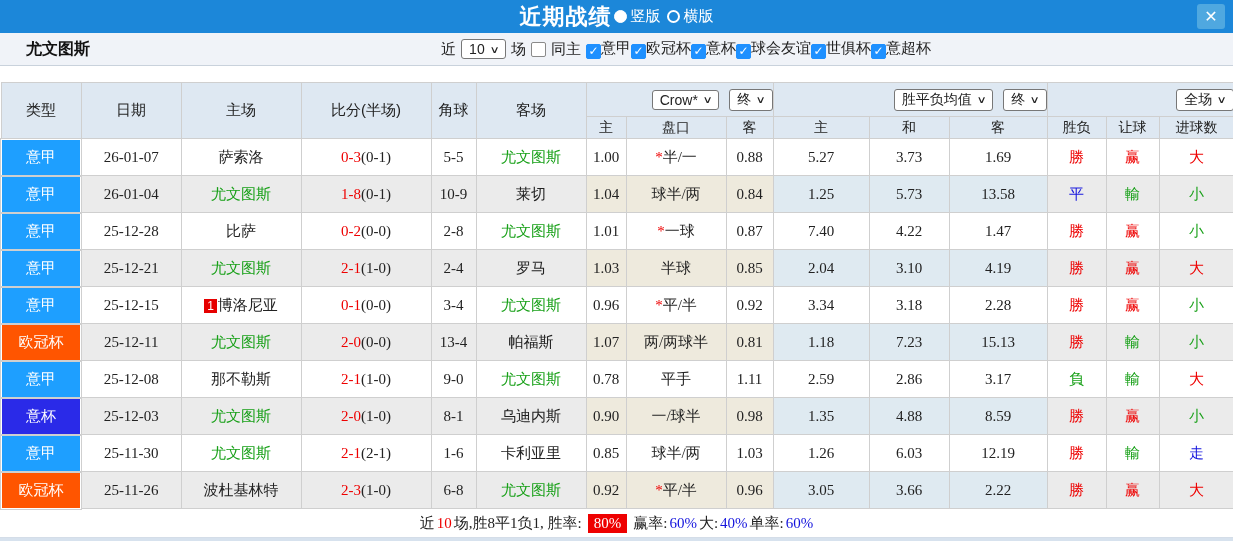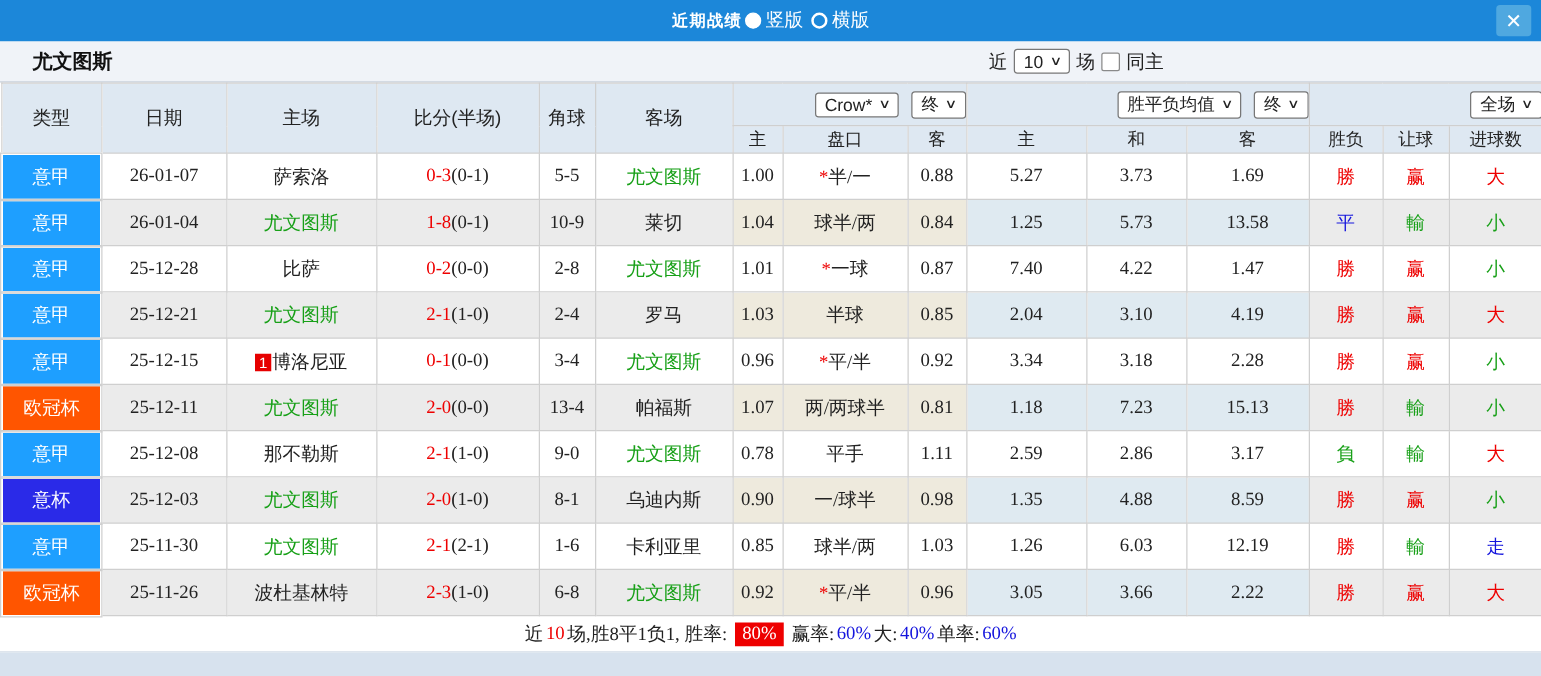--- a/index.html
+++ b/index.html
@@ -6,21 +6,21 @@
   html,body { width:1233px; height:541px; }
   body {
     font-family:"Liberation Sans","DejaVu Sans",sans-serif;
     background:#ffffff; color:#222; overflow:hidden; position:relative;
   }
   
   .topbar {
     height:33px; background:#1c87d9; display:flex; align-items:center;
     justify-content:center; position:relative; color:#fff;
   }
-  .topbar .title { font-size:13px; font-weight:bold; letter-spacing:1px; }
+  .topbar .title { font-size:22px; font-weight:bold; letter-spacing:1px; }
   .radio-group { display:flex; align-items:center; margin-left:2px; gap:6px; font-size:15px; }
   .radio { width:13px; height:13px; border-radius:50%; display:inline-block; }
   .radio.sel { background:#fff; border:1px solid #fff; }
   .radio.unsel { background:transparent; border:2px solid #fff; }
   .radio-opt { display:flex; align-items:center; gap:4px; cursor:pointer;font-family:Liberation Mono, monospace; }
   .closebtn {
     position:absolute; right:8px; top:4px; width:28px; height:25px;
     background:#4fa8e0; border-radius:3px; color:#fff; font-size:16px; font-weight:bold;
     display:flex; align-items:center; justify-content:center; cursor:pointer;
   }
@@ -34,21 +34,21 @@
   .selbox {
     display:inline-flex; align-items:center; gap:6px; background:#fff;
     border:1px solid #777; border-radius:3px; padding:1px 7px; font-size:14px; cursor:pointer;
   }
   .selbox .chev { font-size:10px; transform:scaleX(1.4); color:#222; }
   .cb { width:15px; height:15px; border:1px solid #8a8a8a; border-radius:2px; background:#fff;
         display:inline-flex; align-items:center; justify-content:center; cursor:pointer; vertical-align:-2px; }
   .cb.on { background:#1e90ff; border-color:#1e90ff; color:#fff; font-size:12px; font-weight:bold; }
   .flabel { cursor:default; }
   
-  table { border-collapse:collapse; table-layout:fixed; width:1233px; }
+  table { border-collapse:collapse; table-layout:fixed; width:1233px;margin-top:16px; }
   th, td { border:1px solid #cfcfcf; text-align:center; overflow:hidden; white-space:nowrap; }
   thead th { background:#dee8f2; font-weight:normal; font-size:15px; color:#222; }
   thead tr.h1 th { height:34px; }
   thead tr.h2 th { height:22px; font-size:14px; }
   .dropcell { background:#dee8f2; }
   .dropwrap { display:flex; align-items:center; justify-content:flex-end; gap:10px; }
   tbody td { height:37px; font-size:15px; font-family:"Liberation Serif","DejaVu Serif",serif; }
   tbody tr.even td { background:#ebebeb; }
   tbody tr.odd  td { background:#ffffff; }
   tbody td.cream { background:#faf6ea; }
@@ -96,20 +96,21 @@
   <span class="teamname">尤文图斯</span>
   <span class="filters">
     <span class="flabel">近</span>
     <span class="selbox">
       <span>10</span>
       <span class="chev">∨</span>
     </span>
     <span class="flabel">场</span>
     <span class="cb"></span>
     <span class="flabel">同主</span>
+    <span id="league-filters"><span class="cb on">✓</span><span class="flabel">意甲</span><span class="cb on">✓</span><span class="flabel">欧冠杯</span><span class="cb on">✓</span><span class="flabel">意杯</span><span class="cb on">✓</span><span class="flabel">球会友谊</span><span class="cb on">✓</span><span class="flabel">世俱杯</span><span class="cb on">✓</span><span class="flabel">意超杯</span></span>
   </span>
 </div>
 
 <table>
   <colgroup>
     <col style="width:80px">
       <col style="width:100px">
       <col style="width:120px">
     <col style="width:130px">
       <col style="width:45px">

